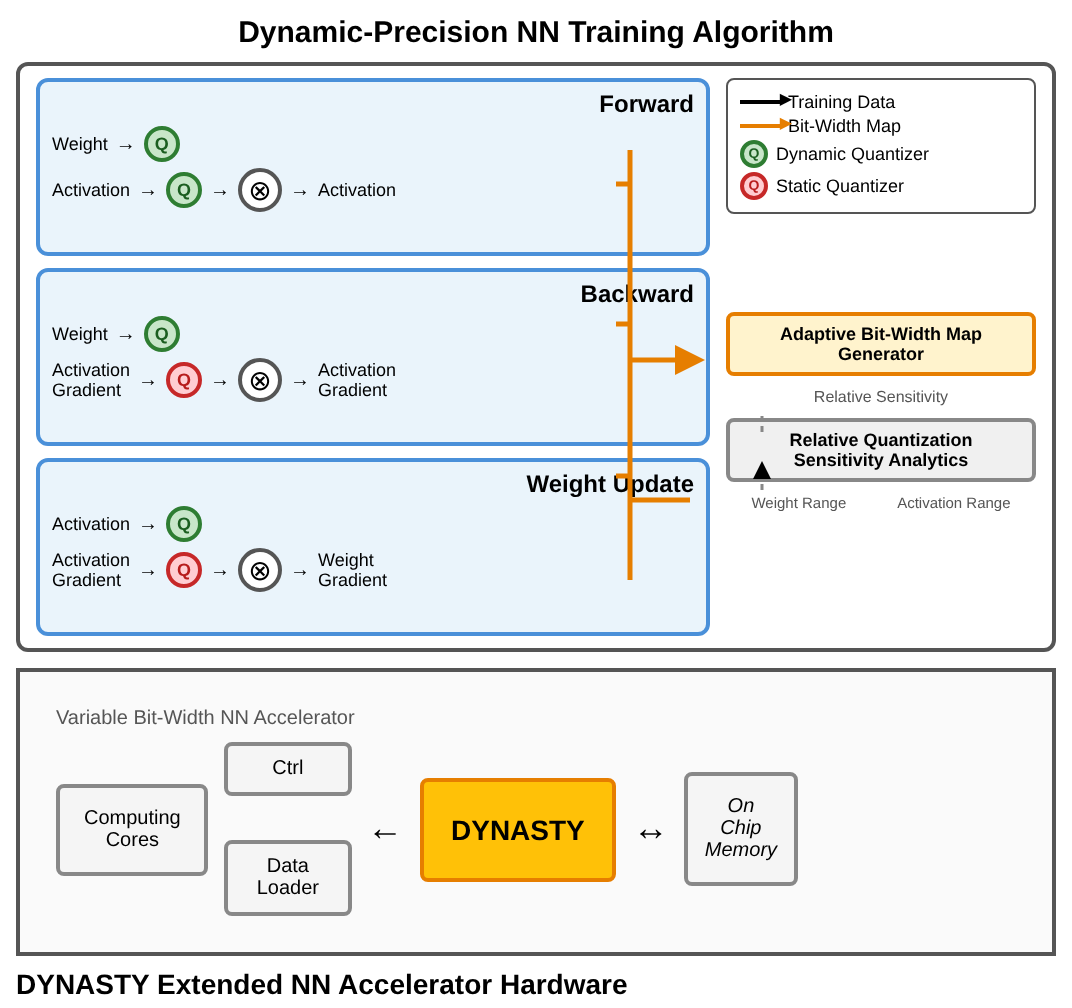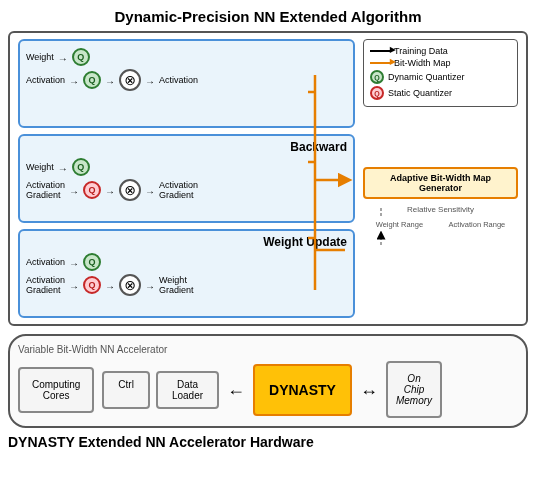--- a/index.html
+++ b/index.html
@@ -214,22 +214,22 @@
       color: #555;
     }
 
     
     .hw-section {
       margin-top: 8px;
     }
 
     .hw-outer-box {
       border: 2px solid #555;
-      border-radius: 18px;
-      padding: 8px;
+      border-radius: 0;
+      padding: 18px;
       background: #fafafa;
       position: relative;
     }
 
     .hw-label {
       font-size: 10px;
       color: #555;
       margin-bottom: 6px;
     }
 
@@ -244,22 +244,22 @@
       border-radius: 4px;
       background: #f5f5f5;
       padding: 10px 12px;
       font-size: 10px;
       text-align: center;
       min-width: 70px;
     }
 
     .hw-ctrl-col {
       display: flex;
-      flex-direction: row;
-      gap: 6px;
+      flex-direction: column;
+      gap: 22px;
     }
 
     .hw-ctrl-box {
       border: 2px solid #888;
       border-radius: 4px;
       background: #f5f5f5;
       padding: 6px 14px;
       font-size: 10px;
       text-align: center;
     }
@@ -304,27 +304,28 @@
       pointer-events: none;
     }
 
     .spacer { flex: 1; }
   </style>
 </head>
 <body>
 
 <div class="main-container">
 
-  <div class="top-title">Dynamic-Precision NN Extended Algorithm</div>
+  <div class="top-title">Dynamic-Precision NN Training Algorithm</div>
 
   <div class="algo-box">
 
     <div class="left-col">
 
       <div class="comp-block">
+        <div class="comp-block-title">Forward</div>
         <div class="block-row">
           <span class="label-text">Weight</span>
           <span class="arrow-right">→</span>
           <div class="q-circle q-dynamic">
               <span>Q</span>
             </div>
         </div>
         <div class="block-row">
           <span class="label-text">Activation</span>
           <span class="arrow-right">→</span>
@@ -410,20 +411,23 @@
       </div>
 
       <div class="spacer" style="flex:0.3;"></div>
 
       <div class="adaptive-box">
         <span>Adaptive Bit-Width Map<br>Generator</span>
       </div>
 
       <div class="rel-sensitivity-label">Relative Sensitivity</div>
 
+      <div class="sensitivity-box">
+        <span>Relative Quantization<br>Sensitivity Analytics</span>
+      </div>
 
       <div class="range-labels">
         <span>Weight Range</span>
         <span>Activation Range</span>
       </div>
 
     </div>
 
   </div>
 

